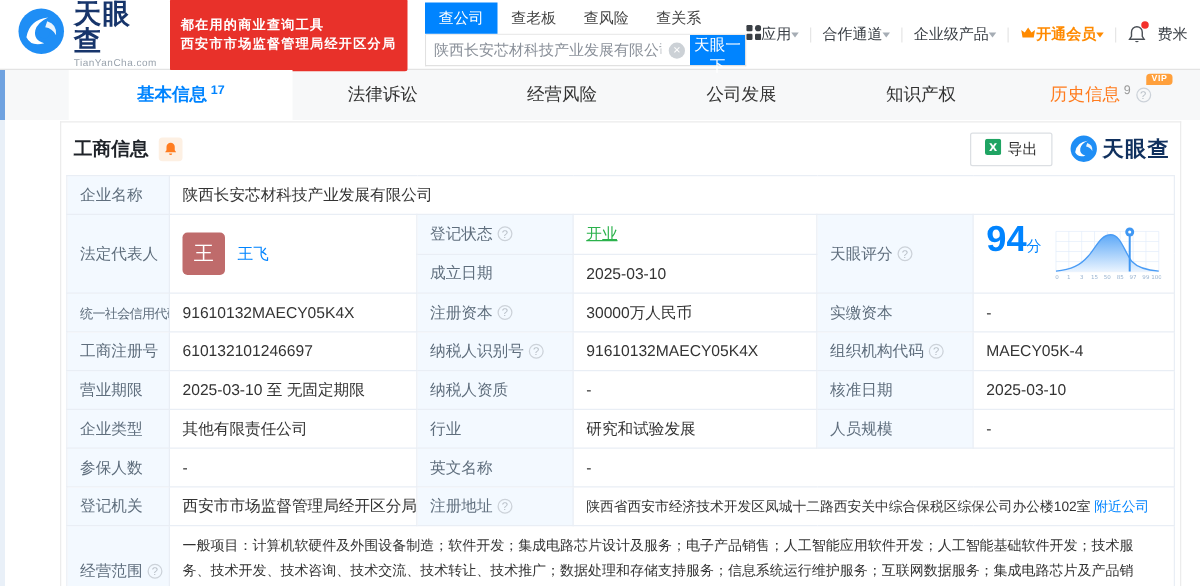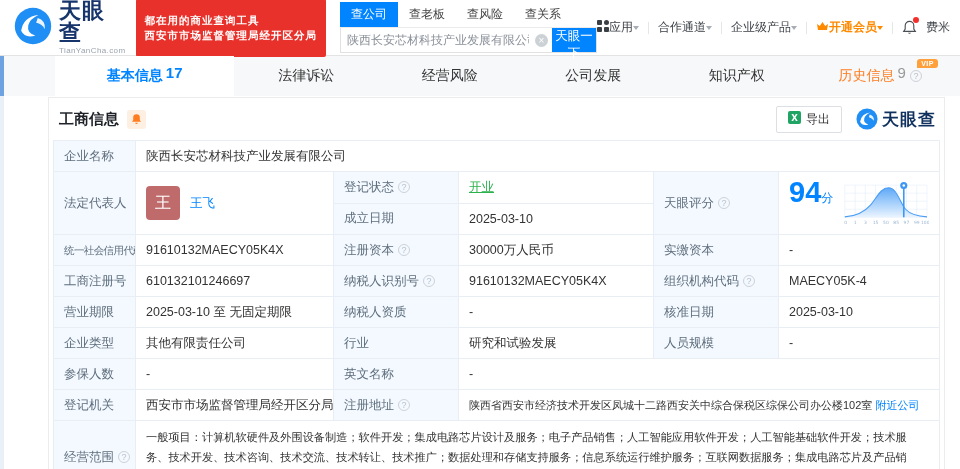--- a/index.html
+++ b/index.html
@@ -35,21 +35,21 @@
   .vip-link { color:#ff8a00; font-weight:bold; }
   .vip-link .caret { border-top-color:#ff8a00; }
   .bell-wrap { position:relative; cursor:pointer; display:flex; }
   .red-dot { position:absolute; right:-2px; top:-3px; width:6px; height:6px; border-radius:50%; background:#f3302b; }
 
   
   .tabbar { height:40px; background:#f7f8f9; display:flex; padding:0 8px 0 55px; }
   .tab { flex:1; display:flex; align-items:center; justify-content:center; font-size:14px;
     color:#333; cursor:pointer; position:relative; white-space:nowrap; }
   .tab.active { background:#fff; color:#0084ff; font-weight:bold; flex:1.25; }
-  .tab .cnt { font-size:15px; margin-left:3px; margin-top:-8px;text-align:right; }
+  .tab .cnt { font-size:10px; margin-left:3px; margin-top:-8px;text-align:right; }
   .tab.active .cnt { color:#0084ff; }
   .tab .cnt.gray { color:#999; font-weight:normal; }
   .tab.history { color:#ff7c1f; }
   .vip-badge { position:absolute; top:3px; right:14px; background:#ffa03c; color:#fff;
     font-size:7px; font-weight:bold; padding:1px 4px; border-radius:3px 3px 3px 0; letter-spacing:.5px; }
   .q { display:inline-block; width:12px; height:12px; border:1px solid #ccd2d9; border-radius:50%;
     color:#b9c0c8; font-size:9px; line-height:10px; text-align:center; margin-left:4px;
     vertical-align:1px; cursor:pointer; font-weight:normal; }
 
   

